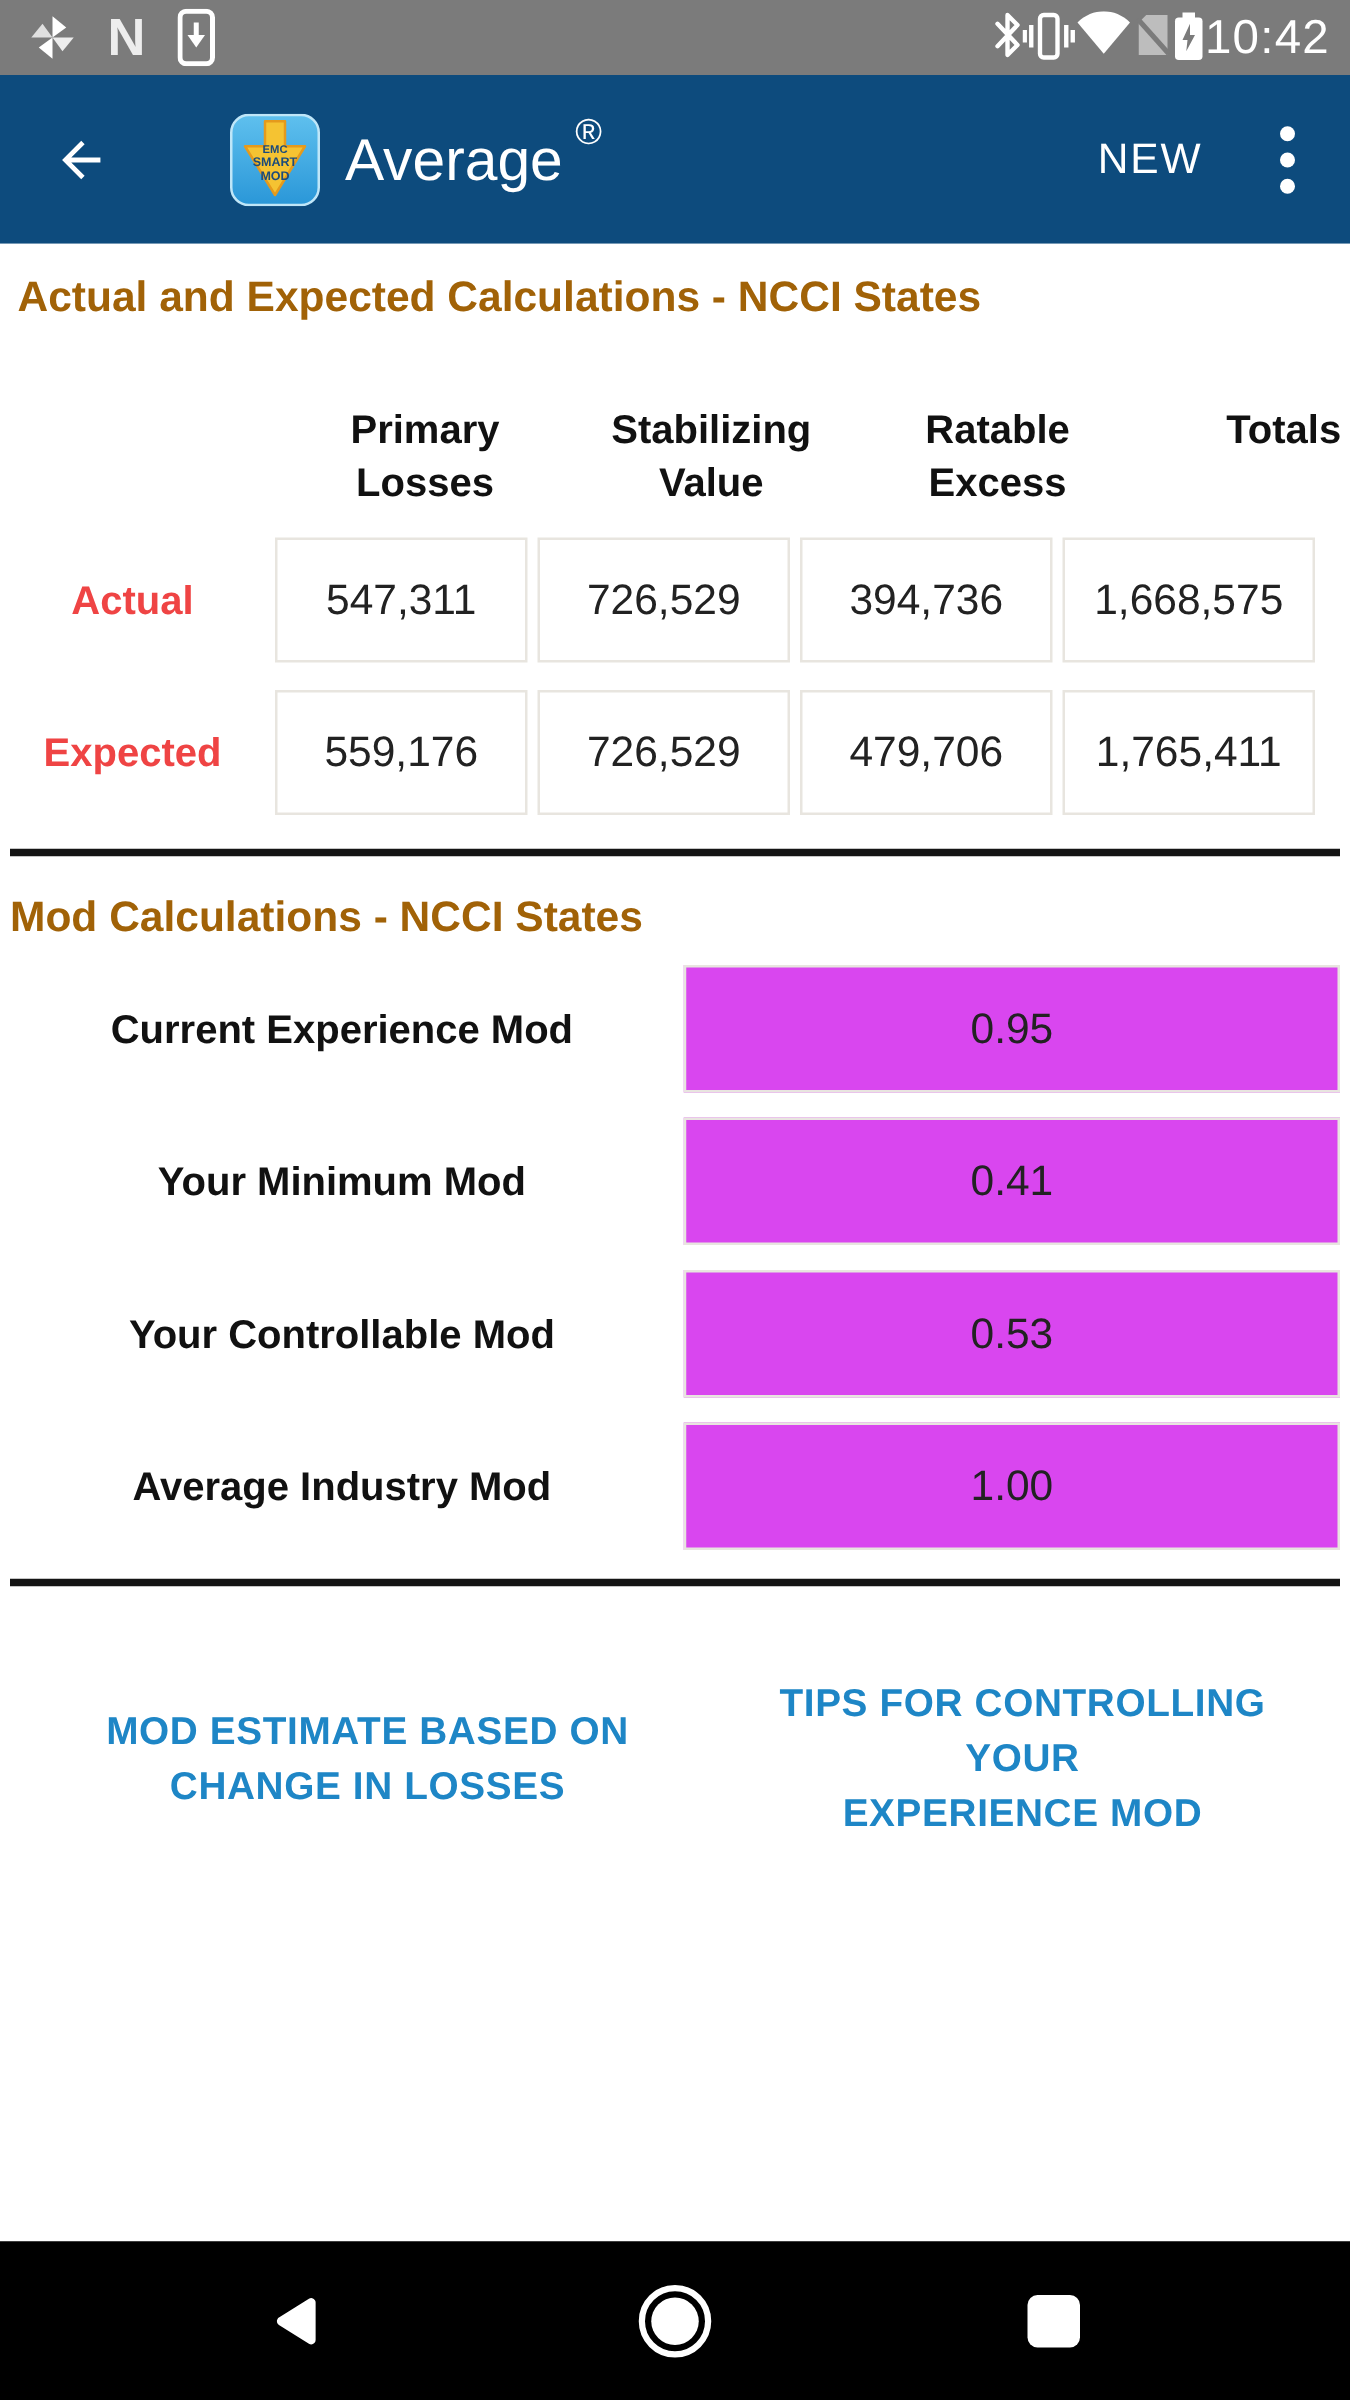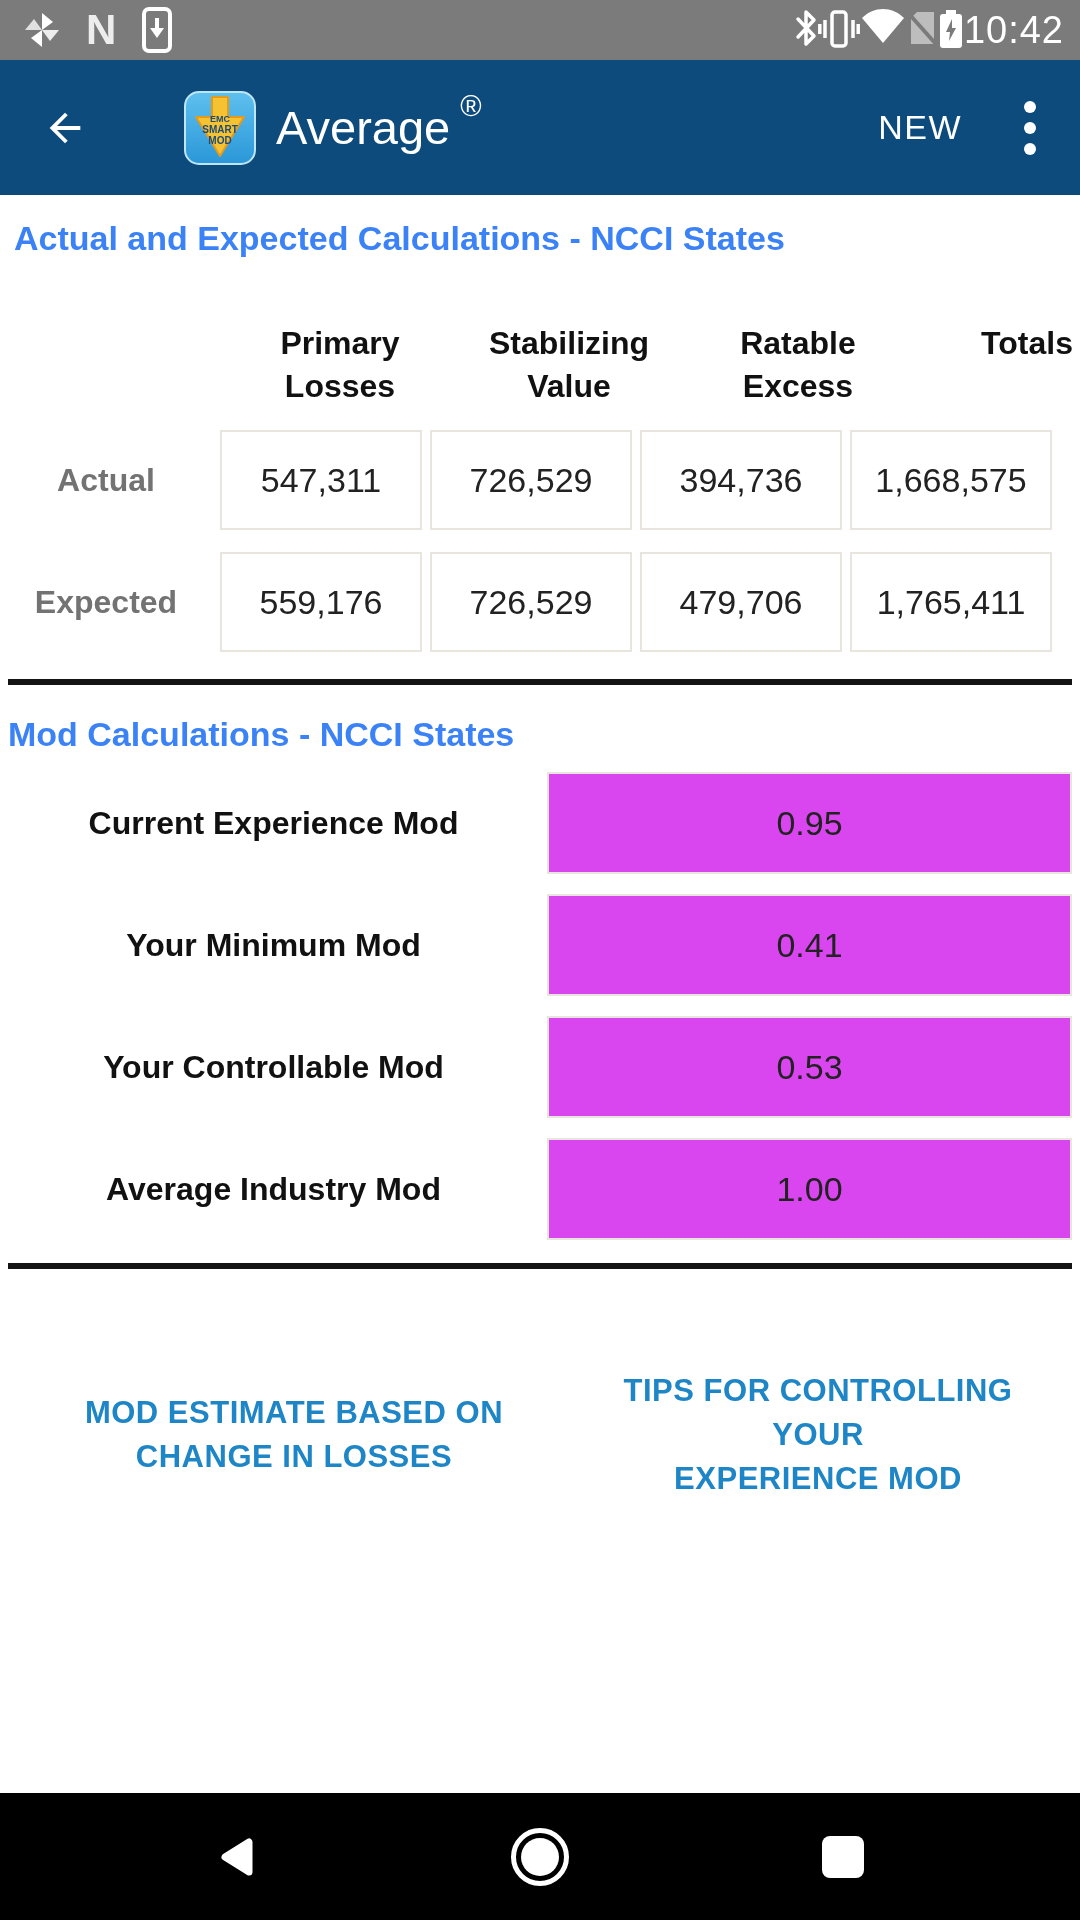--- a/index.html
+++ b/index.html
@@ -23,40 +23,40 @@
   .app-title{font-size:47px;color:#fff;}
   .reg-mark{font-size:29px;position:relative;top:-10px;margin-left:10px;}
   .bar-spacer{flex:1;}
   .new-btn{background:none;border:none;color:#fff;font-size:34px;font-weight:500;
     letter-spacing:1.5px;margin-right:52px;font-family:inherit;cursor:pointer;}
   .overflow-btn{background:none;border:none;padding:4px;margin-right:40px;display:flex;
     flex-direction:column;gap:9px;cursor:pointer;}
   .overflow-btn .dot{width:12px;height:12px;border-radius:50%;background:#fff;}
   
   .content{flex:1;background:#fff;color:#141414;overflow:hidden;}
-  .section-title{font-size:34px;font-weight:700;color:#3b82f6;margin:0;}
+  .section-title{font-size:34px;font-weight:700;color:#a16207;margin:0;}
   .ae-title{padding:24px 0 0 14px;}
   .mod-title{padding:30px 0 0 8px;}
   .grid5{display:grid;grid-template-columns:212px 202px 202px 202px 202px;column-gap:8px;}
   .table-header{margin-top:64px;align-items:start;gap:27px;}
   .col-header{font-size:32px;font-weight:700;text-align:center;line-height:43px;
     white-space:pre-line;color:#111;}
   .table-row{margin-top:22px;align-items:center;}
-  .row-label{font-size:32px;font-weight:700;text-align:center;color:#737373;}
+  .row-label{font-size:32px;font-weight:700;text-align:center;color:#ef4444;}
   .cell{height:100px;border:2px solid #e8e5df;box-sizing:border-box;background:#fff;
     display:flex;align-items:center;justify-content:center;font-size:34px;color:#222;}
   .divider{height:6px;background:#141414;margin:27px 8px 0 8px;}
   .divider.second{margin-top:23px;}
   .mod-row{display:grid;grid-template-columns:547px auto;margin-right:8px;margin-top:20px;}
   .mod-row.first{margin-top:18px;}
   .mod-label{display:flex;align-items:center;justify-content:center;
     font-size:32px;font-weight:700;color:#111;text-align:right;}
   .mod-value{height:102px;border:2px solid #e8e5df;box-sizing:border-box;background:#d946ef;
     display:flex;align-items:center;justify-content:center;font-size:34px;color:#222;}
-  .links{display:flex;margin-top:100px;padding-left:32px;}
+  .links{display:flex;margin-top:72px;padding-left:32px;}
   .link-btn{flex:1;background:none;border:none;color:#1e86c6;font-size:31px;font-weight:700;
     line-height:44px;text-align:center;white-space:pre-line;font-family:inherit;
     letter-spacing:.5px;cursor:pointer;padding:0 24px;}
   
   .nav-bar{height:127px;background:#000;position:relative;flex-shrink:0;}
   .nav-btn{position:absolute;top:50%;transform:translate(-50%,-50%);
     background:none;border:none;padding:6px;cursor:pointer;display:flex;align-items:center;justify-content:center;}
   .nav-back{left:237px;} .nav-home{left:540px;} .nav-recents{left:843px;}
   .home-ring{width:58px;height:58px;border:5px solid #fff;border-radius:50%;box-sizing:border-box;
     display:flex;align-items:center;justify-content:center;}

